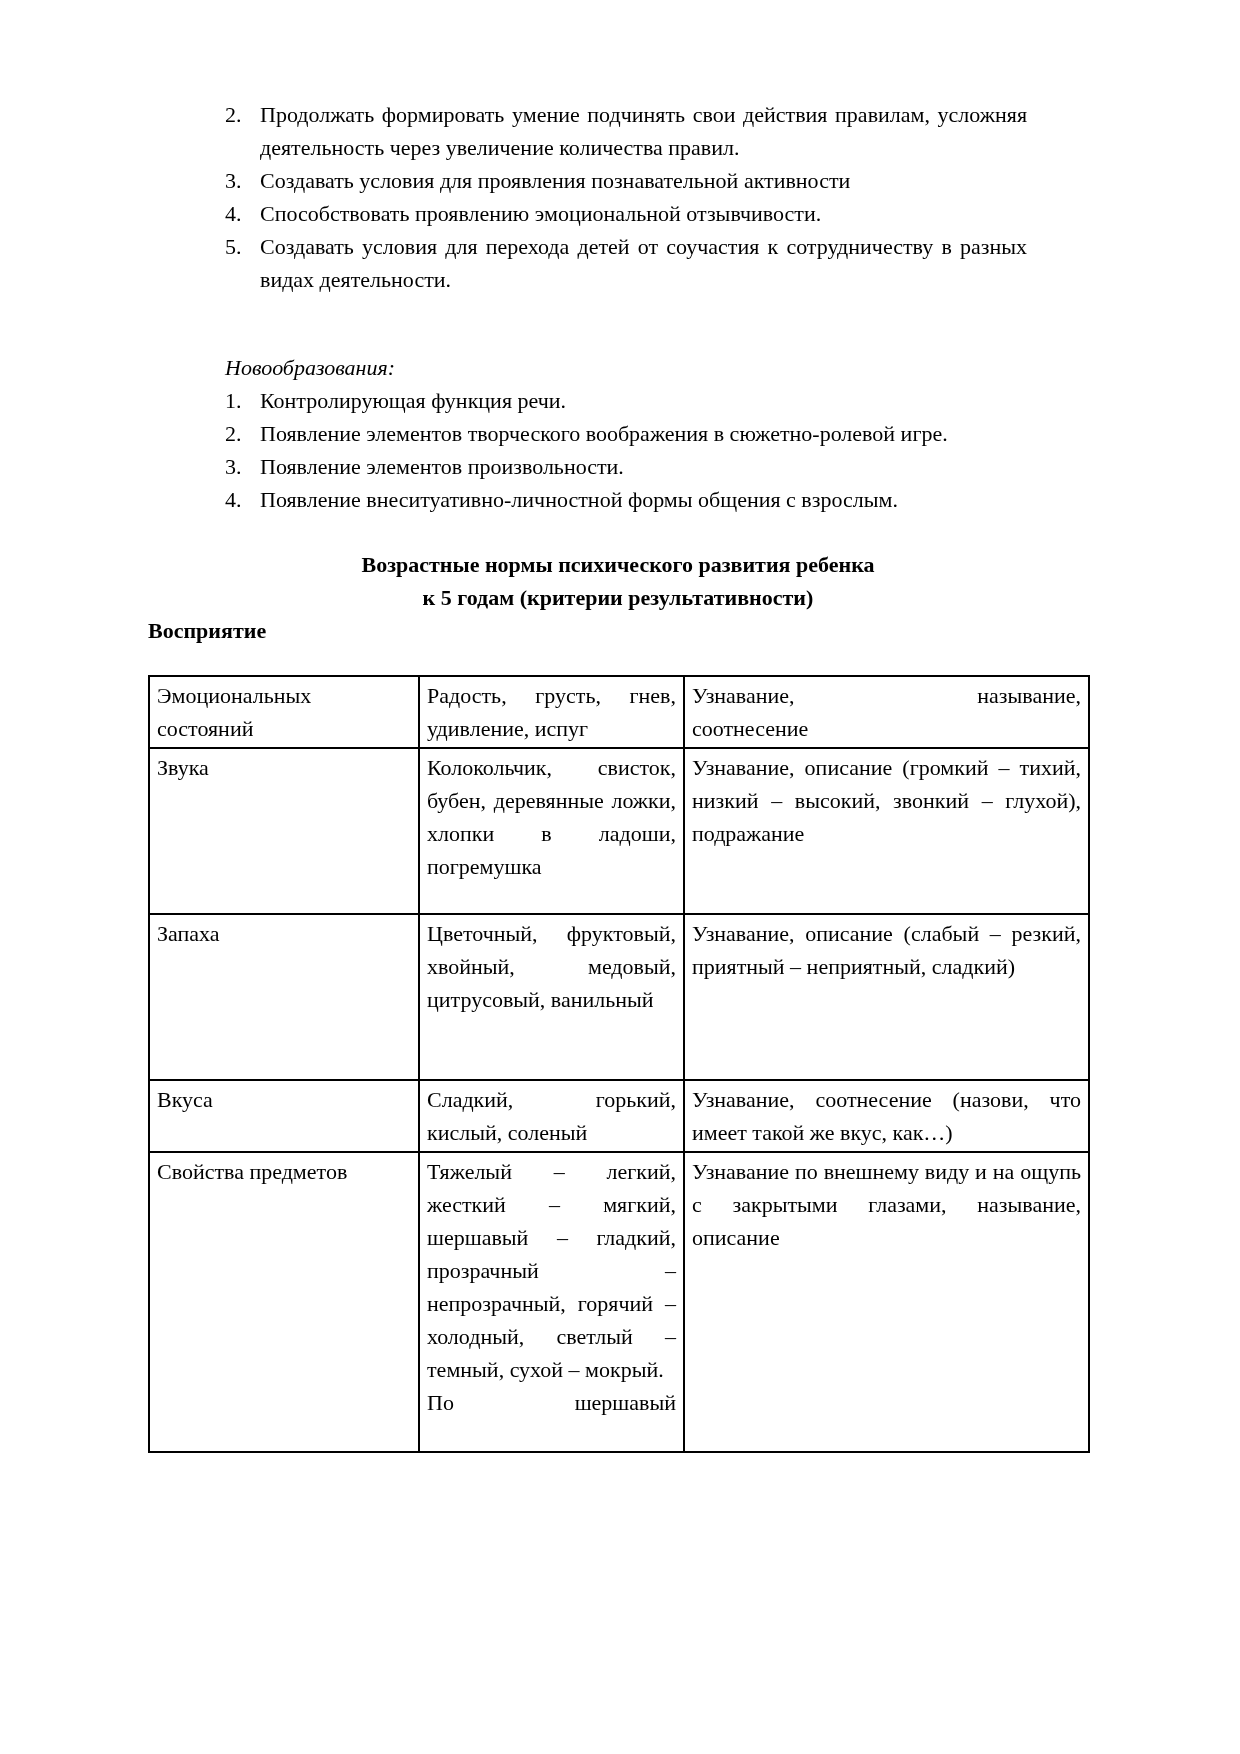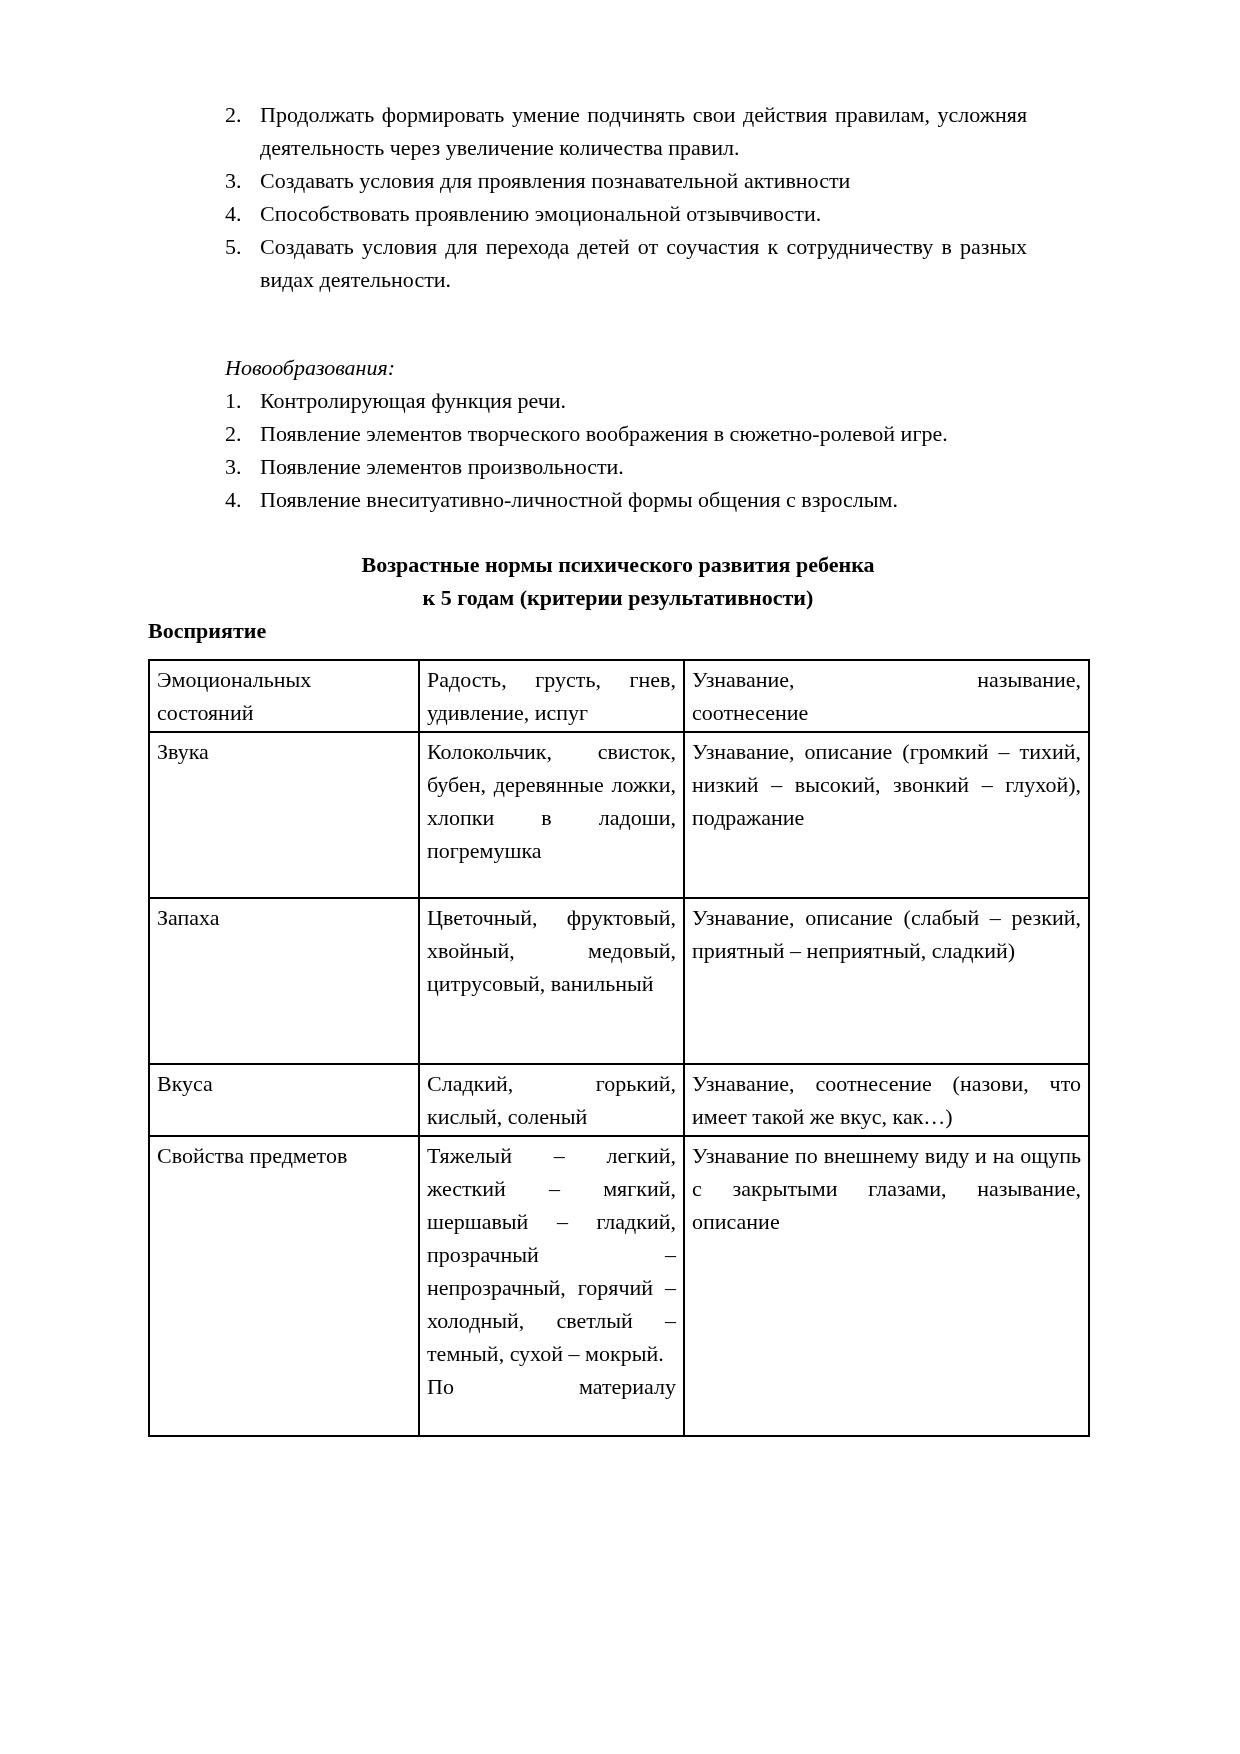--- a/index.html
+++ b/index.html
@@ -38,21 +38,21 @@
   }
   .doc-title {
     margin-top: 32px;
     text-align: center;
     font-weight: bold;
   }
   .subheading {
     font-weight: bold;
   }
   table.perception {
-    margin-top: 12px;
+    margin-top: 28px;
     border-collapse: collapse;
     table-layout: fixed;
     width: 940px;
   }
   table.perception td {
     border: 2px solid #000000;
     vertical-align: top;
     padding: 2px 7px;
     text-align: justify;
     overflow: hidden;
@@ -163,21 +163,21 @@
         <td class="c3">
           <div>Узнавание, соотнесение (назови, что имеет такой же вкус, как…)</div>
         </td>
       </tr>
       <tr class="h9">
         <td class="c1">
           <div>Свойства предметов</div>
         </td>
         <td class="c2">
           <div>Тяжелый – легкий, жесткий – мягкий, шершавый – гладкий, прозрачный – непрозрачный, горячий – холодный, светлый – темный, сухой – мокрый.</div>
-          <div class="force-last">По материалу</div>
+          <div class="force-last">По шершавый</div>
         </td>
         <td class="c3">
           <div>Узнавание по внешнему виду и на ощупь с закрытыми глазами, называние, описание</div>
         </td>
       </tr>
     </tbody>
   </table>
 
 </div>
 

